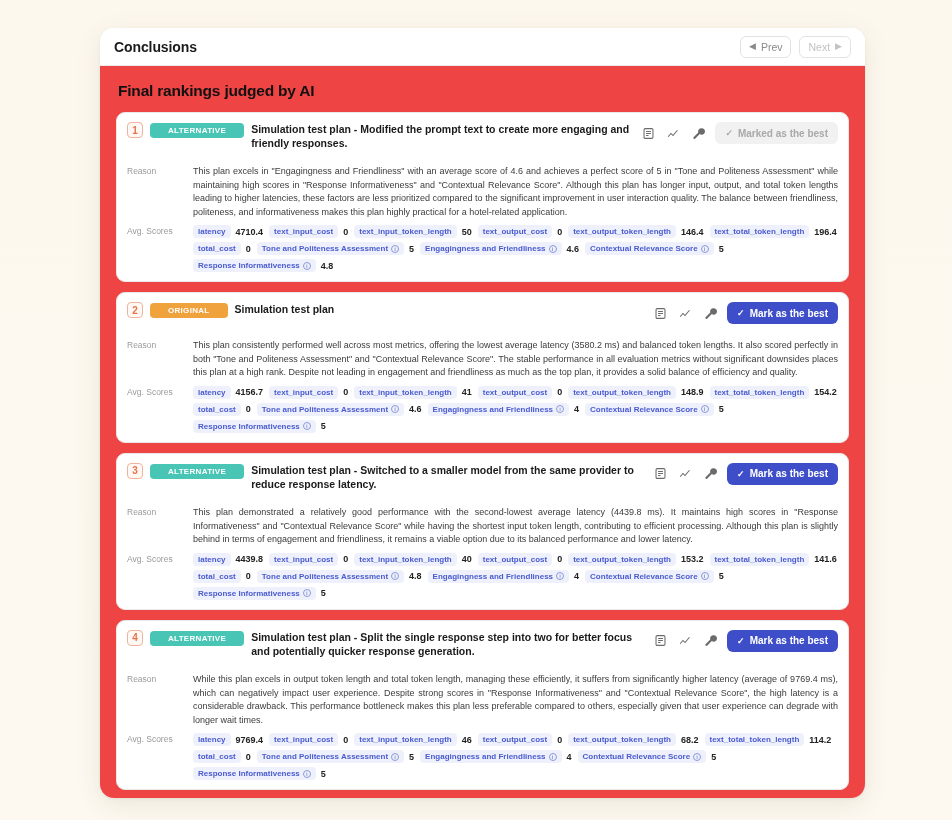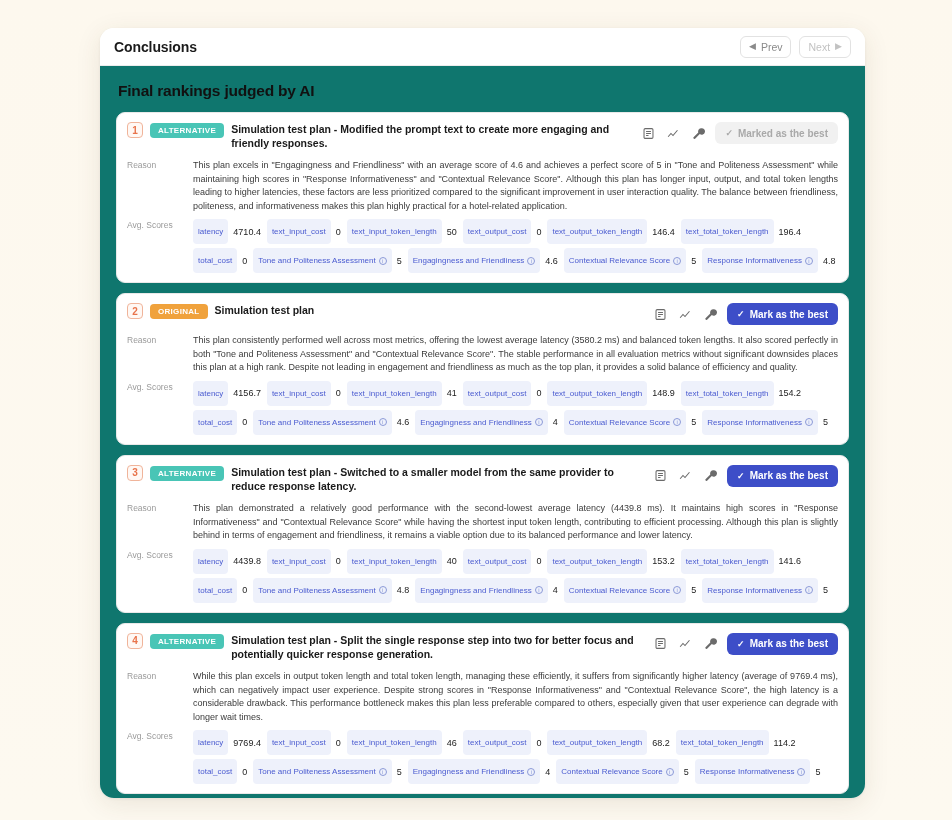--- a/index.html
+++ b/index.html
@@ -59,21 +59,21 @@
     cursor: pointer;
   }
   .nav-btn.disabled { color: #c2c2c2; }
   .chev { font-size: 9px; line-height: 1; }
 
   
   .win-body {
     flex: 1 1 auto;
     overflow: hidden;
     padding: 0 16px;
-    background: #0f766e;
+    background: #ef4444;
   }
   .section-title {
     font-size: 15.5px;
     font-weight: bold;
     color: #111;
     padding: 16px 2px 12px 2px;
     letter-spacing: -0.2px;
   }
 
   
@@ -98,21 +98,21 @@
     font-weight: bold;
     display: flex; align-items: center; justify-content: center;
     flex: 0 0 auto;
     margin-top: 1px;
     background: #fff8f4;
   }
   .tag {
     flex: 0 0 auto;
     height: 15px;
     border-radius: 4px;
-    padding: 0 8px;
+    padding: 0 18px;
     font-size: 8px;
     font-weight: bold;
     letter-spacing: 0.3px;
     color: #fff;
     display: flex; align-items: center;
     margin-top: 2px;
   }
   .tag.alternative { background: #49c5b6; }
   .tag.original { background: #f0a23c; }
   .plan-name {
@@ -155,21 +155,21 @@
   .best-btn.marked {
     background: #f1f1f1;
     color: #a9a9a9;
     cursor: default;
   }
   .check { font-size: 9px; }
 
   
   .reason-row {
     display: flex;
-    margin-top: 9px;
+    margin-top: 15px;
     gap: 8px;
   }
   .row-label {
     flex: 0 0 58px;
     font-size: 8.5px;
     color: #9a9a9a;
     text-align: left;
     padding-top: 1px;
   }
   .reason-text {
@@ -196,30 +196,31 @@
   .metric {
     display: inline-flex;
     align-items: center;
     gap: 5px;
   }
   .metric .mname {
     background: #eef1fb;
     color: #4a5bd0;
     border-radius: 4px;
     font-size: 8px;
-    padding: 8px 5px;
+    padding: 2px 5px;
     white-space: nowrap;
     display: inline-flex;
     align-items: center;
     gap: 3px;
+    font-weight: bold;
   }
   .metric .mval {
     font-size: 9px;
     color: #222;
-    font-weight: normal;
+    font-weight: bold;
   }
   .info-i {
     display: inline-block;
     width: 8px; height: 8px;
     border: 1px solid #8c9ad8;
     border-radius: 50%;
     font-size: 6px;
     line-height: 7px;
     text-align: center;
     color: #8c9ad8;

